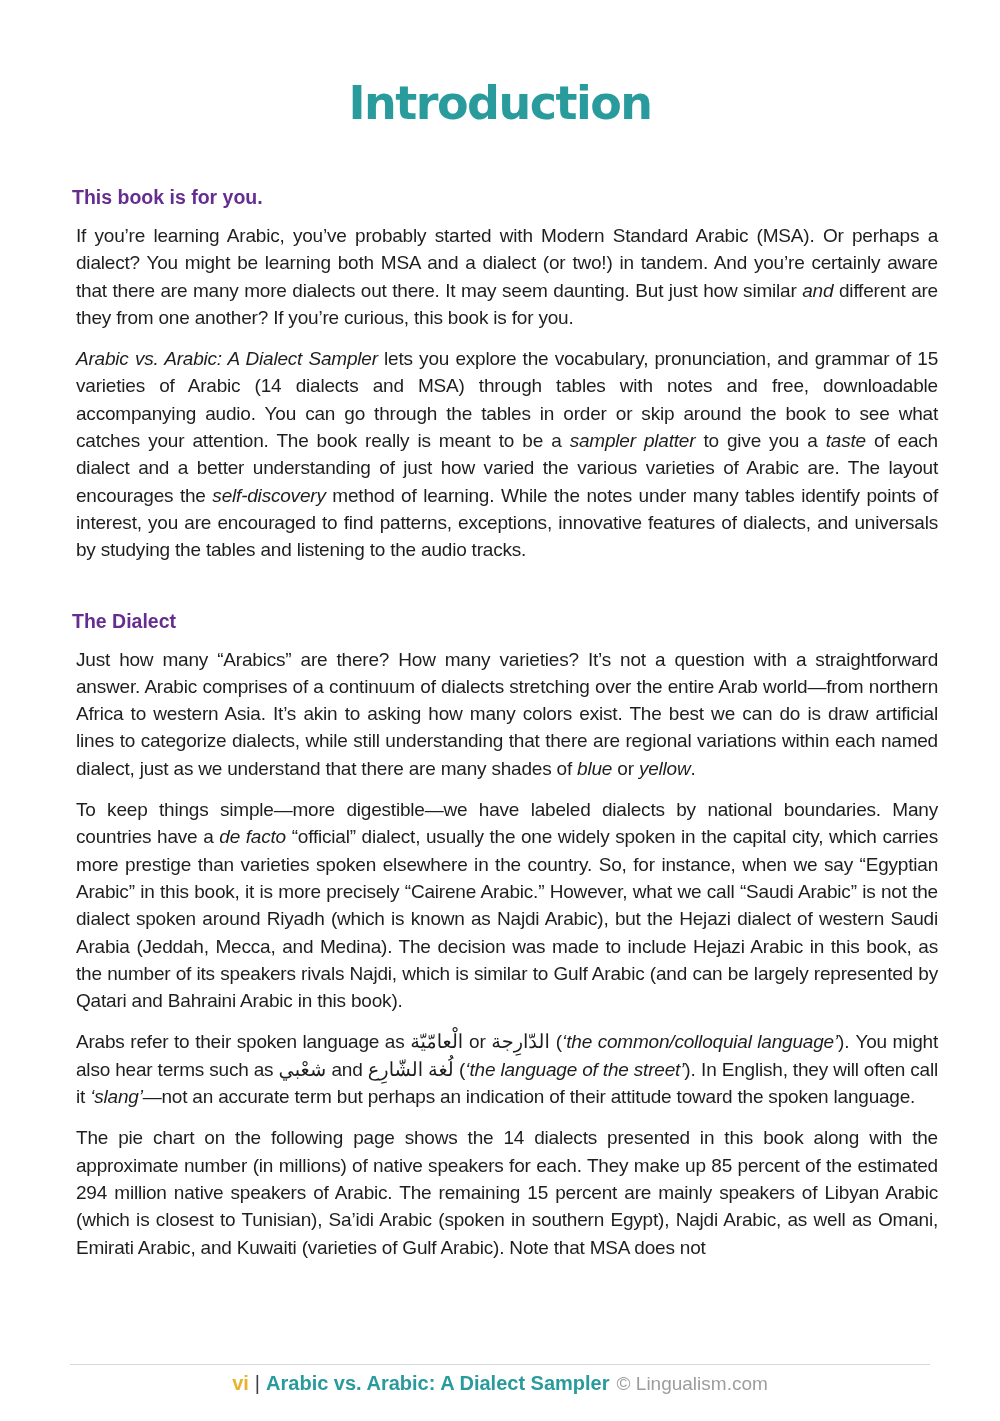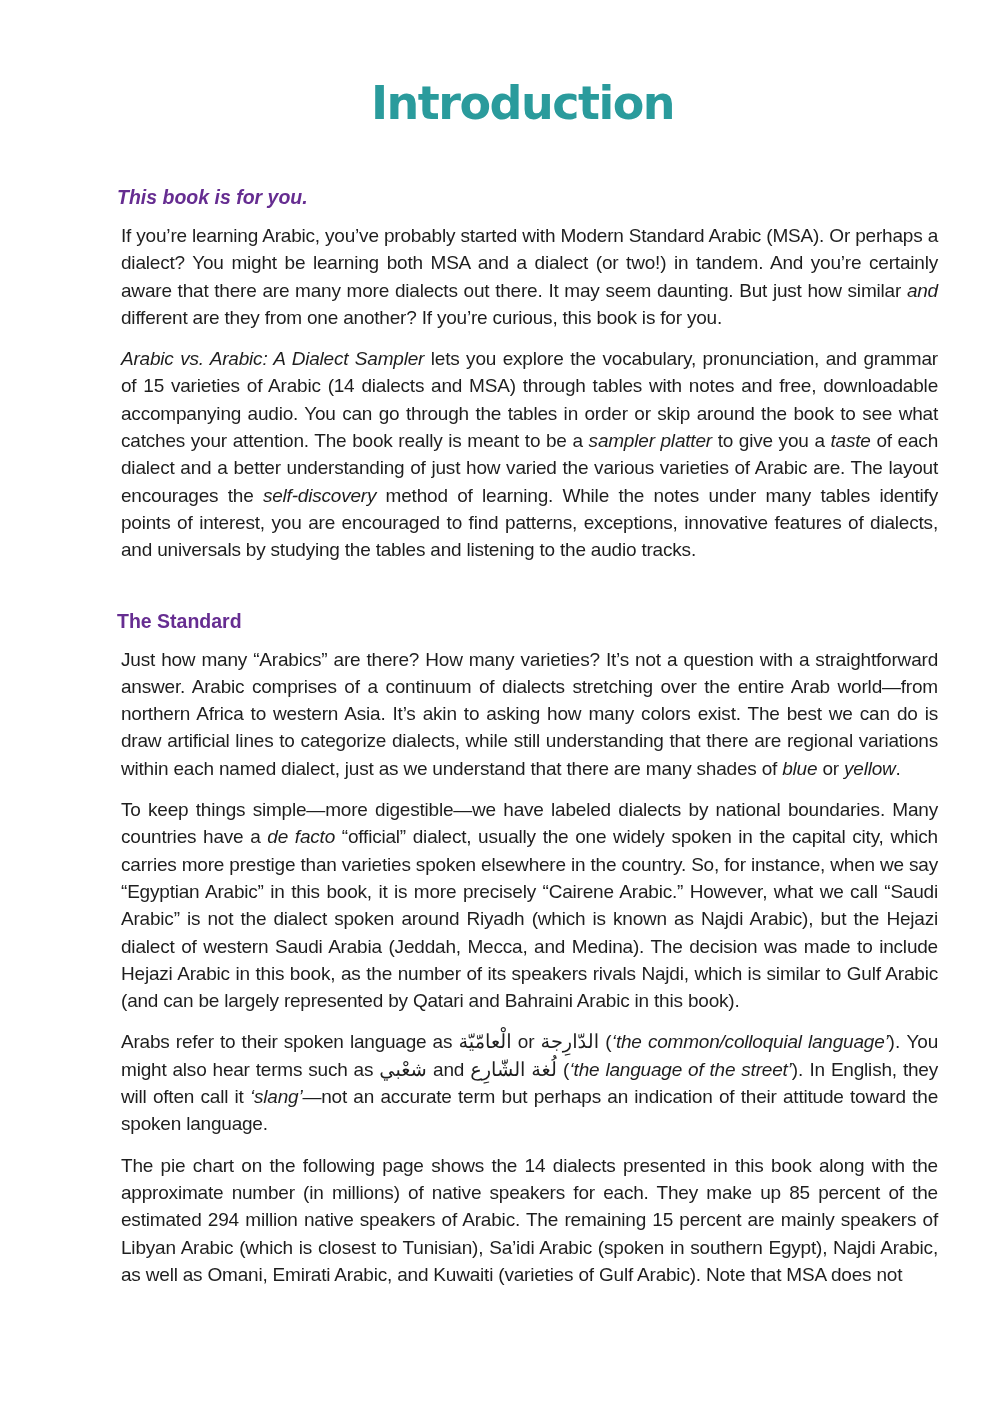--- a/index.html
+++ b/index.html
@@ -12,42 +12,41 @@
   }
   html,body{margin:0;padding:0;background:#ffffff;}
   .page{
     position:relative;
     width:1000px;
     height:1421px;
     background:#ffffff;
     overflow:hidden;
     font-family:"Liberation Sans", sans-serif;
     box-sizing:border-box;
-    padding-left:45px;
   }
   .doc-title{
     margin:0;
     padding-top:76px;
     text-align:center;
     font-family:"DejaVu Sans", sans-serif;
     font-size:46px;
     font-weight:bold;
     letter-spacing:-1.5px;
     color:var(--teal);
   }
   .content{
     margin:56px 62px 0 72px;
   }
   .section-heading{
     margin:46px 0 13px 0;
     font-size:19.5px;
     font-weight:bold;
     color:var(--purple);
   }
-  .content .section-heading:first-child{margin-top:4px;font-style:italic;}
+  .content .section-heading:first-child{margin-top:4px;}
   .body-paragraph{
     margin:0 0 14px 4px;
     font-size:19px;
     line-height:27.3px;
     letter-spacing:-0.2px;
     color:var(--body);
     text-align:justify;
   }
   .it{font-style:italic;}
   .ar{font-family:Liberation Serif, serif; font-size:1.02em;}
@@ -71,21 +70,24 @@
 <body>
 
 <div class="page">
 
   <h1 class="doc-title">Introduction</h1>
 
   <div class="content" id="content">
       <h2 class="section-heading">This book is for you.</h2>
       <p class="body-paragraph"><span>If you’re learning Arabic, you’ve probably started with Modern Standard Arabic (MSA). Or perhaps a dialect? You might be learning both MSA and a dialect (or two!) in tandem. And you’re certainly aware that there are many more dialects out there. It may seem daunting. But just how similar </span><span class="it">and</span><span> different are they from one another? If you’re curious, this book is for you.</span></p>
       <p class="body-paragraph"><span class="it">Arabic vs. Arabic: A Dialect Sampler</span><span> lets you explore the vocabulary, pronunciation, and grammar of 15 varieties of Arabic (14 dialects and MSA) through tables with notes and free, downloadable accompanying audio. You can go through the tables in order or skip around the book to see what catches your attention. The book really is meant to be a </span><span class="it">sampler platter</span><span> to give you a </span><span class="it">taste</span><span> of each dialect and a better understanding of just how varied the various varieties of Arabic are. The layout encourages the </span><span class="it">self-discovery</span><span> method of learning. While the notes under many tables identify points of interest, you are encouraged to find patterns, exceptions, innovative features of dialects, and universals by studying the tables and listening to the audio tracks.</span></p>
-      <h2 class="section-heading">The Standard</h2>
+      <h2 class="section-heading">The Dialect</h2>
       <p class="body-paragraph"><span>Just how many “Arabics” are there? How many varieties? It’s not a question with a straightforward answer. Arabic comprises of a continuum of dialects stretching over the entire Arab world—from northern Africa to western Asia. It’s akin to asking how many colors exist. The best we can do is draw artificial lines to categorize dialects, while still understanding that there are regional variations within each named dialect, just as we understand that there are many shades of </span><span class="it">blue</span><span> or </span><span class="it">yellow</span><span>.</span></p>
       <p class="body-paragraph"><span>To keep things simple—more digestible—we have labeled dialects by national boundaries. Many countries have a </span><span class="it">de facto</span><span> “official” dialect, usually the one widely spoken in the capital city, which carries more prestige than varieties spoken elsewhere in the country. So, for instance, when we say “Egyptian Arabic” in this book, it is more precisely “Cairene Arabic.” However, what we call “Saudi Arabic” is not the dialect spoken around Riyadh (which is known as Najdi Arabic), but the Hejazi dialect of western Saudi Arabia (Jeddah, Mecca, and Medina). The decision was made to include Hejazi Arabic in this book, as the number of its speakers rivals Najdi, which is similar to Gulf Arabic (and can be largely represented by Qatari and Bahraini Arabic in this book).</span></p>
       <p class="body-paragraph"><span>Arabs refer to their spoken language as </span><span class="ar">الْعامّيّة</span><span> or </span><span class="ar">الدّارِجة</span><span> (</span><span class="it">‘the common/colloquial language’</span><span>). You might also hear terms such as </span><span class="ar">شعْبي</span><span> and </span><span class="ar">لُغة الشّارِع</span><span> (</span><span class="it">‘the language of the street’</span><span>). In English, they will often call it </span><span class="it">‘slang’</span><span>—not an accurate term but perhaps an indication of their attitude toward the spoken language.</span></p>
       <p class="body-paragraph"><span>The pie chart on the following page shows the 14 dialects presented in this book along with the approximate number (in millions) of native speakers for each. They make up 85 percent of the estimated 294 million native speakers of Arabic. The remaining 15 percent are mainly speakers of Libyan Arabic (which is closest to Tunisian), Sa’idi Arabic (spoken in southern Egypt), Najdi Arabic, as well as Omani, Emirati Arabic, and Kuwaiti (varieties of Gulf Arabic). Note that MSA does not</span></p>
     </div>
 
+  <div class="page-footer">
+    <span class="footer-pagenum">vi</span><span class="footer-sep">|</span><span class="footer-booktitle">Arabic vs. Arabic: A Dialect Sampler</span><span class="footer-copyright">© Lingualism.com</span>
+  </div>
 
 </div>
 
 </body></html>

